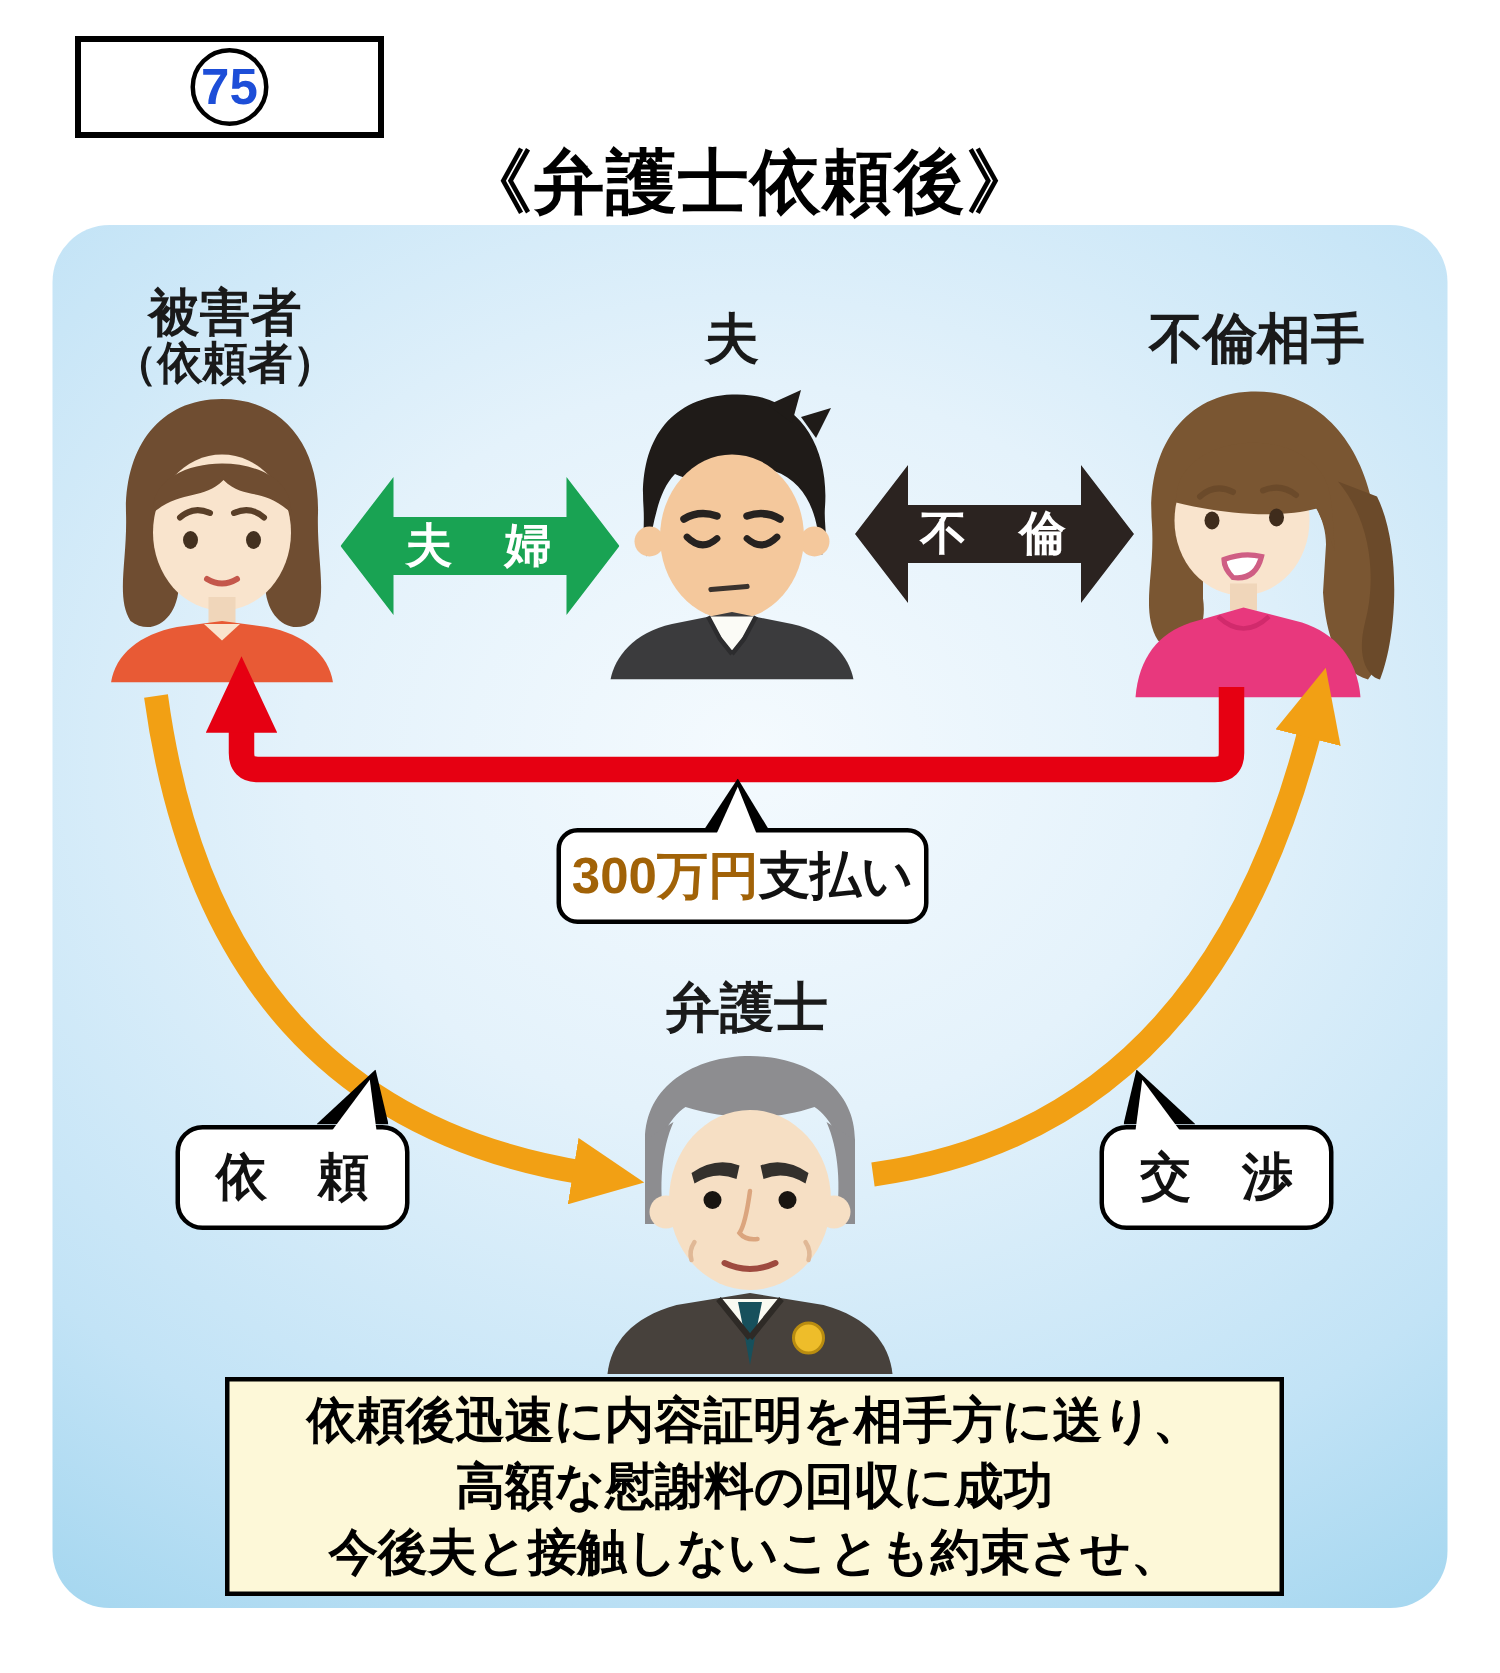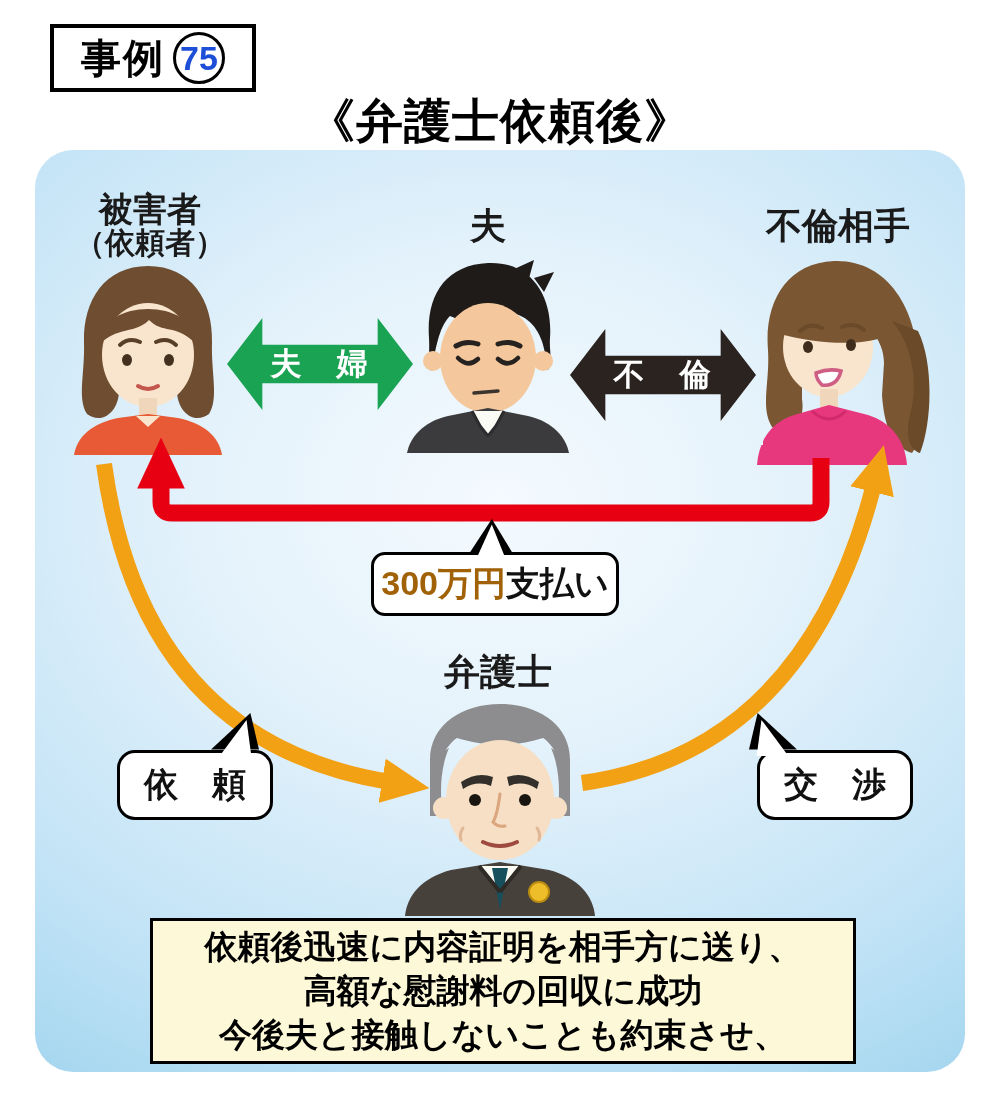--- a/index.html
+++ b/index.html
@@ -43,35 +43,35 @@
 
   .avatar{z-index:2;}
 
   
   .dbl-arrow{
     z-index:3;display:flex;align-items:center;justify-content:center;
     clip-path:polygon(0% 50%,19% 0%,19% 29%,81% 29%,81% 0%,100% 50%,81% 100%,81% 71%,19% 71%,19% 100%);
   }
   .dbl-arrow span{color:#fff;font-size:31px;font-weight:900;letter-spacing:2px;}
   .couple-arrow{left:227px;top:318px;width:186px;height:92px;background:#19a353;}
-  .affair-arrow{left:570px;top:329px;width:186px;height:92px;background:#2b2320;}
+  .affair-arrow{left:570px;top:310px;width:186px;height:92px;background:#2b2320;}
 
   .arrows-svg{left:0;top:0;width:1000px;height:1115px;z-index:3;pointer-events:none;}
 
   
   .bubble{
     background:#fff;border:3.5px solid #000;z-index:4;
     display:flex;align-items:center;justify-content:center;
     font-weight:900;color:#111;
   }
   .payment-bubble{left:371px;top:552px;width:242px;height:58px;border-radius:14px;font-size:34px;}
   .payment-amount{color:#a16207;}
   .payment-suffix{color:#111;}
   .request-bubble{left:117px;top:750px;width:150px;height:64px;border-radius:18px;font-size:34px;}
-  .negotiation-bubble{left:733px;top:750px;width:150px;height:64px;border-radius:18px;font-size:34px;margin-left:24px;}
+  .negotiation-bubble{left:733px;top:750px;width:150px;height:64px;border-radius:18px;font-size:34px;}
 
   
   .pointer{z-index:5;pointer-events:none;}
   .pointer .pt-outer{position:absolute;left:0;top:0;width:100%;height:85%;background:#000;}
   .pointer .pt-inner{position:absolute;left:0;top:0;width:100%;height:100%;background:#fff;}
   .pt-up .pt-outer{clip-path:polygon(0% 100%,100% 100%,52% 0%);}
   .pt-up .pt-inner{clip-path:polygon(16% 100%,84% 100%,52% 14%);}
   .pt-right .pt-outer{clip-path:polygon(0% 100%,100% 100%,82% 0%);}
   .pt-right .pt-inner{clip-path:polygon(18% 100%,84% 100%,74% 16%);}
   .pt-left .pt-outer{clip-path:polygon(0% 100%,100% 100%,18% 0%);}
@@ -87,21 +87,20 @@
     display:flex;flex-direction:column;align-items:center;justify-content:center;
   }
   .result-line{font-size:33px;font-weight:900;color:#000;line-height:44px;text-align:center;}
 </style>
 </head>
 <body>
 
 <div class="stage">
 
   <div class="abs case-box">
-    <span class="case-prefix">事例</span>
     <span class="case-circle">75</span>
   </div>
 
   <div class="abs page-title">《弁護士依頼後》</div>
 
   <div class="abs panel"></div>
 
   <div class="abs plabel victim-label">
     <div>被害者</div>
     <div class="victim-sub">（依頼者）</div>

